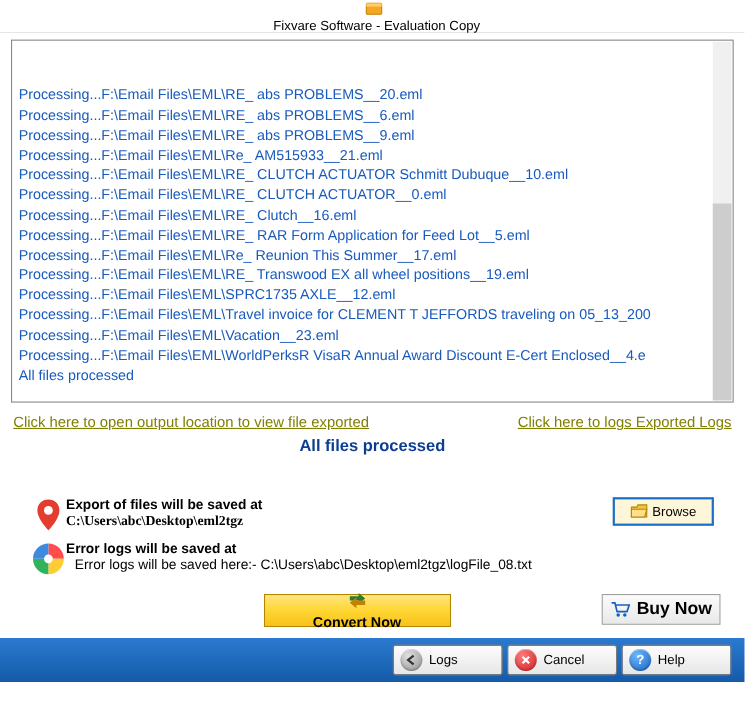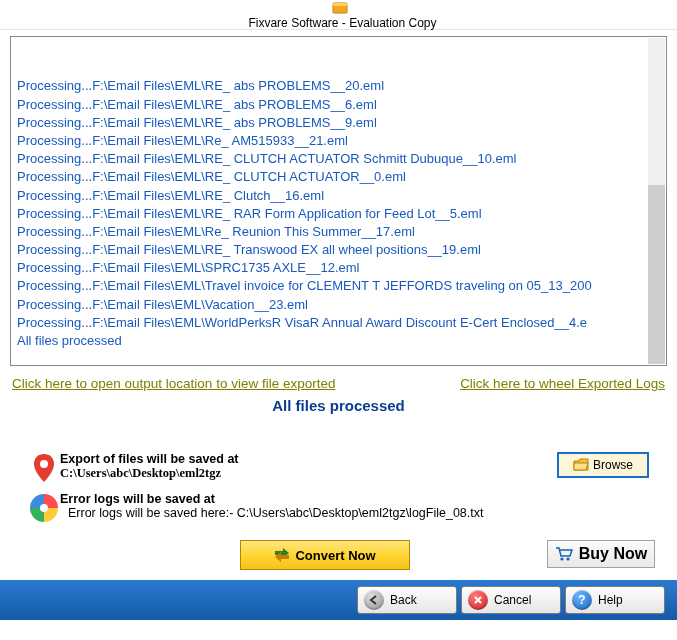--- a/index.html
+++ b/index.html
@@ -132,20 +132,21 @@
     background: linear-gradient(#ffe680, #ffd633 50%, #f6c21a);
     border: 1px solid #b38600;
     display: flex;
     align-items: center;
     justify-content: center;
     gap: 4px;
     font-weight: bold;
     font-size: 13px;
     cursor: pointer;
     margin-left: 80px;
+    flex-direction: column;
   }
   .spacer-mid { flex: 1; }
   .buy-btn {
     width: 108px;
     height: 28px;
     background: linear-gradient(#fbfbfb, #e9e9e9);
     border: 1px solid #a0a0a0;
     display: flex;
     align-items: center;
     justify-content: center;
@@ -241,21 +242,21 @@
 All files processed
 
 Required file successfully created at C:\Users\abc\Desktop\eml2tgz</div>
     <div class="log-box-scrollbar">
       <div class="log-box-scrollthumb"></div>
     </div>
   </div>
 
   <div class="links-row">
     <span class="link">Click here to open output location to view file exported</span>
-    <span class="link">Click here to wheel Exported Logs</span>
+    <span class="link">Click here to logs Exported Logs</span>
   </div>
 
   <div class="status-text">All files processed</div>
 
   <div class="info-panel">
     <div class="info-row">
       <div class="info-icon">
         <svg width="28" height="32" viewBox="0 0 28 32">
           <path d="M14 2 C8 2 4 6 4 12 C4 20 14 30 14 30 C14 30 24 20 24 12 C24 6 20 2 14 2 Z" fill="#e43d30"></path>
           <circle cx="14" cy="12" r="4" fill="#fff"></circle>
@@ -319,21 +320,21 @@
 
 </div>
 
 <div class="footer">
   <div class="footer-btn">
     <span class="circ circ-back">
       <svg width="12" height="12" viewBox="0 0 12 12">
           <path d="M8 2 L3 6 L8 10" fill="none" stroke="#333" stroke-width="2"></path>
         </svg>
     </span>
-    <span>Back</span>
+    <span>Logs</span>
   </div>
   <div class="footer-btn">
     <span class="circ circ-cancel">
       <svg width="10" height="10" viewBox="0 0 10 10">
           <line x1="2" y1="2" x2="8" y2="8" stroke="#fff" stroke-width="2"></line>
           <line x1="8" y1="2" x2="2" y2="8" stroke="#fff" stroke-width="2"></line>
         </svg>
     </span>
     <span>Cancel</span>
   </div>

